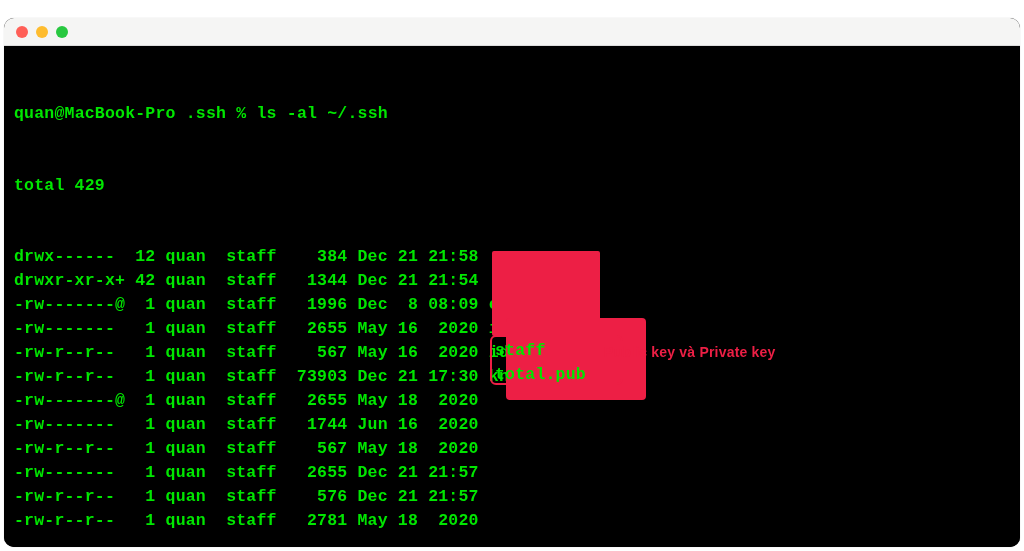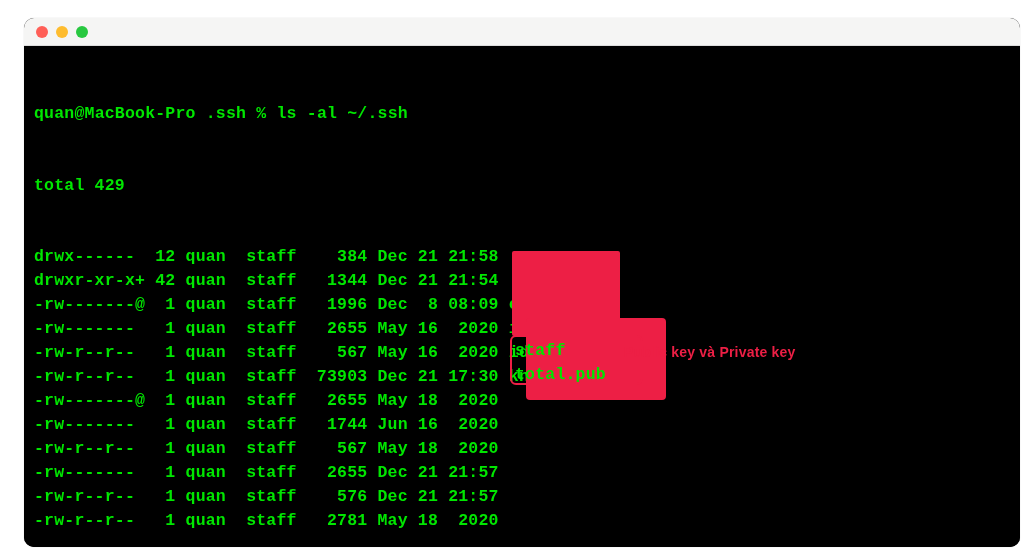--- a/index.html
+++ b/index.html
@@ -18,21 +18,20 @@
     .window {
       position: absolute;
       top: 18px;
       left: 4px;
       right: 4px;
       bottom: 4px;
       background: #000000;
       border-radius: 10px;
       overflow: hidden;
       box-shadow: 0 0 1px rgba(0,0,0,0.3);
-      margin-left: 20px;
     }
     .titlebar {
       height: 28px;
       background: #f5f5f4;
       display: flex;
       align-items: center;
       padding-left: 12px;
       gap: 8px;
       border-bottom: 1px solid #ddd;
     }

